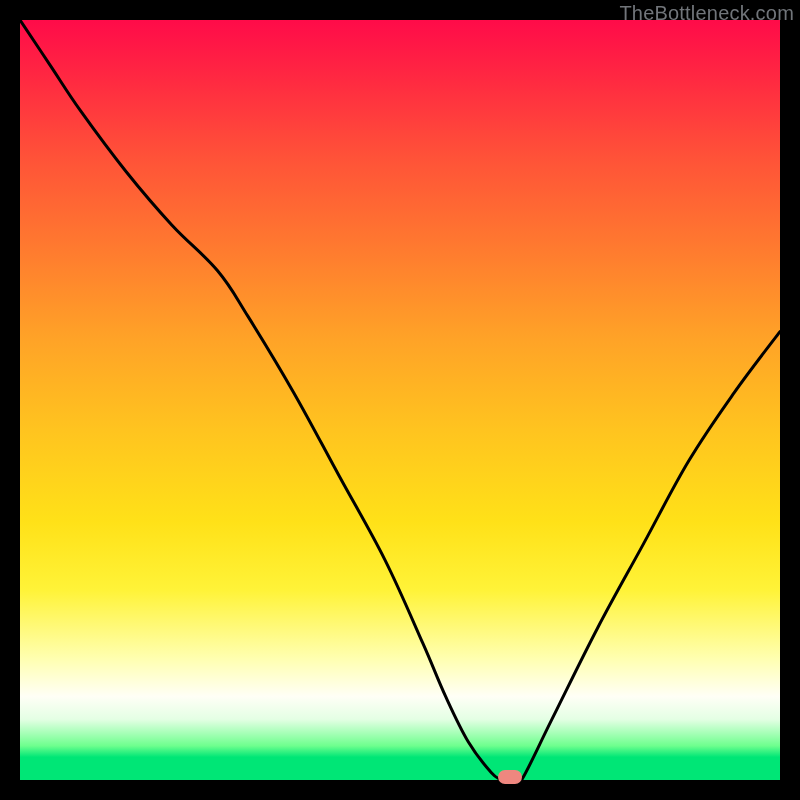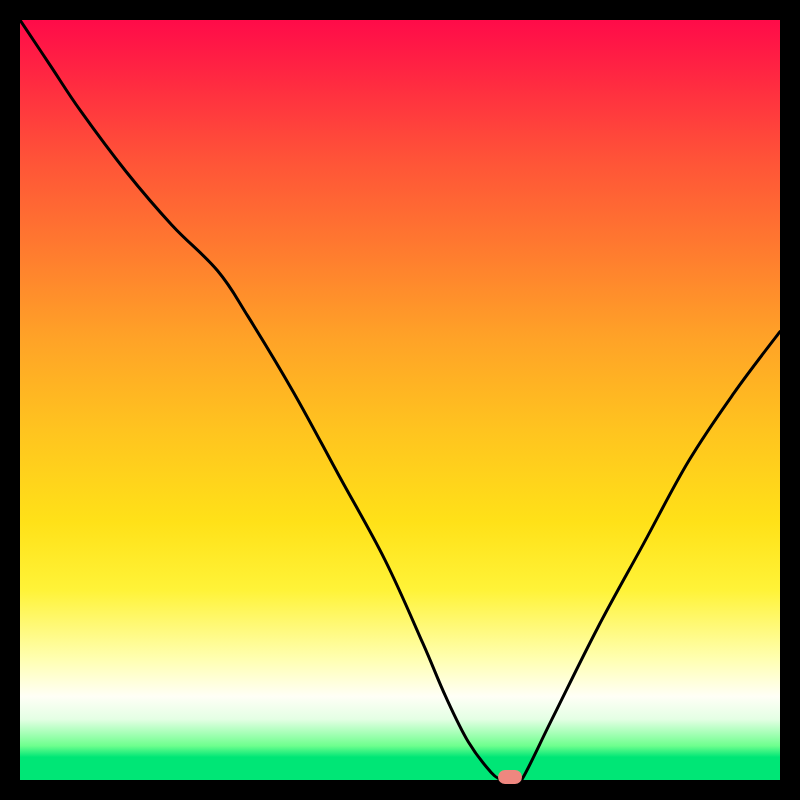--- a/index.html
+++ b/index.html
@@ -62,13 +62,14 @@
 </head>
 <body>
 
 <div class="frame">
   <div class="plot-area">
     <svg class="curve" viewBox="0 0 760 760" preserveAspectRatio="none">
       <path id="curve-path" d="M 0.00 0.00 C 5.47 8.21, 19.46 29.18, 30.40 45.60 C 41.34 62.02, 47.12 72.05, 60.80 91.20 C 74.48 110.35, 89.98 131.48, 106.40 152.00 C 122.82 172.52, 135.58 187.42, 152.00 205.20 C 168.42 222.98, 183.92 234.38, 197.60 250.80 C 211.28 267.22, 214.32 274.51, 228.00 296.40 C 241.68 318.29, 257.18 343.67, 273.60 372.40 C 290.02 401.13, 302.78 425.90, 319.20 456.00 C 335.62 486.10, 349.75 509.50, 364.80 539.60 C 379.85 569.70, 391.86 598.58, 402.80 623.20 C 413.74 647.82, 417.39 658.62, 425.60 676.40 C 433.81 694.18, 440.19 708.32, 448.40 722.00 C 456.61 735.68, 465.04 745.56, 471.20 752.40 C 477.36 759.24, 478.50 758.63, 482.60 760.00 C 486.70 761.37, 490.58 760.00, 494.00 760.00 C 497.42 760.00, 494.76 770.94, 501.60 760.00 C 508.44 749.06, 518.32 726.56, 532.00 699.20 C 545.68 671.84, 561.18 639.46, 577.60 608.00 C 594.02 576.54, 606.78 554.50, 623.20 524.40 C 639.62 494.30, 652.38 468.16, 668.80 440.80 C 685.22 413.44, 697.98 395.66, 714.40 372.40 C 730.82 349.14, 751.79 322.54, 760.00 311.60" fill="none" stroke="#000" stroke-width="3" stroke-linejoin="round" stroke-linecap="round"></path>
     </svg>
     <div class="pill" id="marker" style="left: 490.2px; top: 757px; background: rgb(239, 135, 127);"></div>
   </div>
+  <div class="watermark">TheBottleneck.com</div>
 </div>
 
 </body></html>

